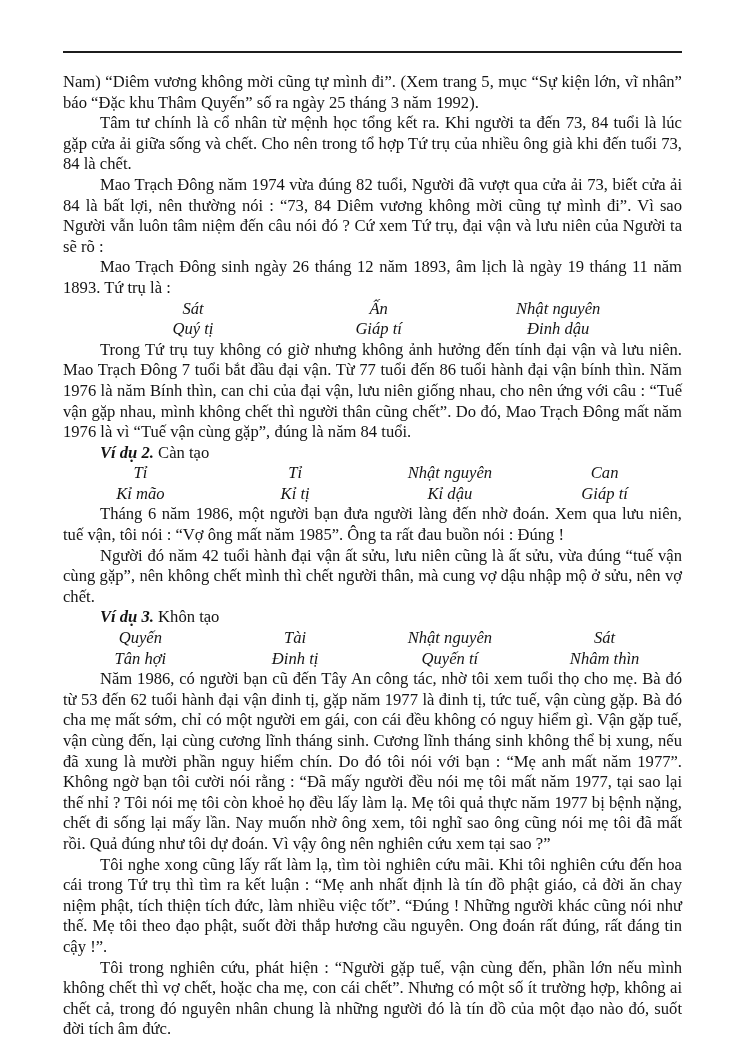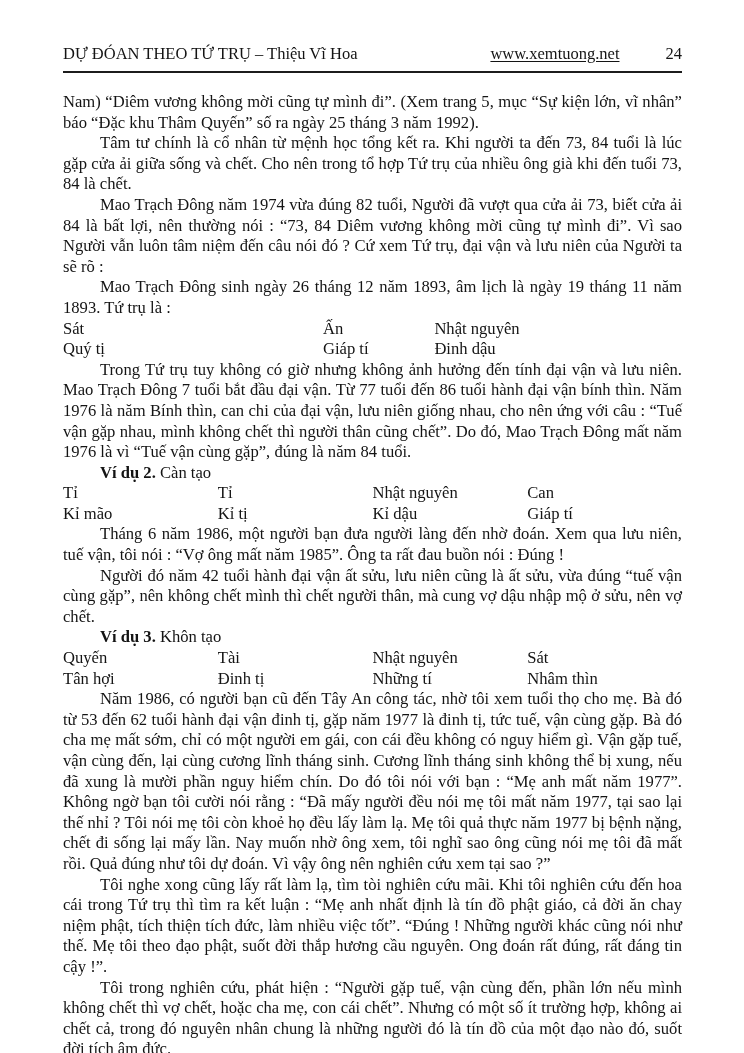--- a/index.html
+++ b/index.html
@@ -53,49 +53,44 @@
   }
   .content p {
     margin: 0;
     text-indent: 37px;
   }
   .content p.no-indent {
     text-indent: 0;
   }
   .example-label {
     font-weight: bold;
+    font-style: italic;
   }
   
   .pillar-table {
     width: 100%;
   }
   .pillar-row {
     display: grid;
-    text-align: left;
+    text-align: center;
     line-height: 20.6px;
+    font-style: italic;
   }
   .cols3 {
     grid-template-columns: 42% 18% 40%;
   }
   .cols4 {
     grid-template-columns: 1fr 1fr 1fr 1fr;
   }
 </style>
 </head>
 <body>
 
 <div class="page">
 
-  <div class="page-header">
-    <span>DỰ ĐÓAN THEO TỨ TRỤ – Thiệu Vĩ Hoa</span>
-    <span class="right">
-      <span class="site-url">www.xemtuong.net</span>
-      <span>24</span>
-    </span>
-  </div>
   <hr class="header-rule">
 
   <div class="content">
 
     <p class="no-indent">Nam) “Diêm vương không mời cũng tự mình đi”. (Xem trang 5, mục “Sự kiện lớn, vĩ nhân” báo “Đặc khu Thâm Quyến” số ra ngày 25 tháng 3 năm 1992).</p>
     <p>Tâm tư chính là cổ nhân từ mệnh học tổng kết ra. Khi người ta đến 73, 84 tuổi là lúc gặp cửa ải giữa sống và chết. Cho nên trong tổ hợp Tứ trụ của nhiều ông già khi đến tuổi 73, 84 là chết.</p>
     <p>Mao Trạch Đông năm 1974 vừa đúng 82 tuổi, Người đã vượt qua cửa ải 73, biết cửa ải 84 là bất lợi, nên thường nói : “73, 84 Diêm vương không mời cũng tự mình đi”. Vì sao Người vẫn luôn tâm niệm đến câu nói đó ? Cứ xem Tứ trụ, đại vận và lưu niên của Người ta sẽ rõ :</p>
     <p>Mao Trạch Đông sinh ngày 26 tháng 12 năm 1893, âm lịch là ngày 19 tháng 11 năm 1893. Tứ trụ là :</p>
 
     <div class="pillar-table">
@@ -138,21 +133,21 @@
     <div class="pillar-table">
       <div class="pillar-row cols4">
         <span>Quyến</span>
         <span>Tài</span>
         <span>Nhật nguyên</span>
         <span>Sát</span>
       </div>
       <div class="pillar-row cols4">
         <span>Tân hợi</span>
         <span>Đinh tị</span>
-        <span>Những tí</span>
+        <span>Quyến tí</span>
         <span>Nhâm thìn</span>
       </div>
     </div>
 
     <p>Năm 1986, có người bạn cũ đến Tây An công tác, nhờ tôi xem tuổi thọ cho mẹ. Bà đó từ 53 đến 62 tuổi hành đại vận đinh tị, gặp năm 1977 là đinh tị, tức tuế, vận cùng gặp. Bà đó cha mẹ mất sớm, chỉ có một người em gái, con cái đều không có nguy hiểm gì. Vận gặp tuế, vận cùng đến, lại cùng cương lĩnh tháng sinh. Cương lĩnh tháng sinh không thể bị xung, nếu đã xung là mười phần nguy hiểm chín. Do đó tôi nói với bạn : “Mẹ anh mất năm 1977”. Không ngờ bạn tôi cười nói rằng : “Đã mấy người đều nói mẹ tôi mất năm 1977, tại sao lại thế nhỉ ? Tôi nói mẹ tôi còn khoẻ họ đều lấy làm lạ. Mẹ tôi quả thực năm 1977 bị bệnh nặng, chết đi sống lại mấy lần. Nay muốn nhờ ông xem, tôi nghĩ sao ông cũng nói mẹ tôi đã mất rồi. Quả đúng như tôi dự đoán. Vì vậy ông nên nghiên cứu xem tại sao ?”</p>
     <p>Tôi nghe xong cũng lấy rất làm lạ, tìm tòi nghiên cứu mãi. Khi tôi nghiên cứu đến hoa cái trong Tứ trụ thì tìm ra kết luận : “Mẹ anh nhất định là tín đồ phật giáo, cả đời ăn chay niệm phật, tích thiện tích đức, làm nhiều việc tốt”. “Đúng ! Những người khác cũng nói như thế. Mẹ tôi theo đạo phật, suốt đời thắp hương cầu nguyên. Ong đoán rất đúng, rất đáng tin cậy !”.</p>
     <p>Tôi trong nghiên cứu, phát hiện : “Người gặp tuế, vận cùng đến, phần lớn nếu mình không chết thì vợ chết, hoặc cha mẹ, con cái chết”. Nhưng có một số ít trường hợp, không ai chết cả, trong đó nguyên nhân chung là những người đó là tín đồ của một đạo nào đó, suốt đời tích âm đức.</p>
 
   </div>
 </div>

